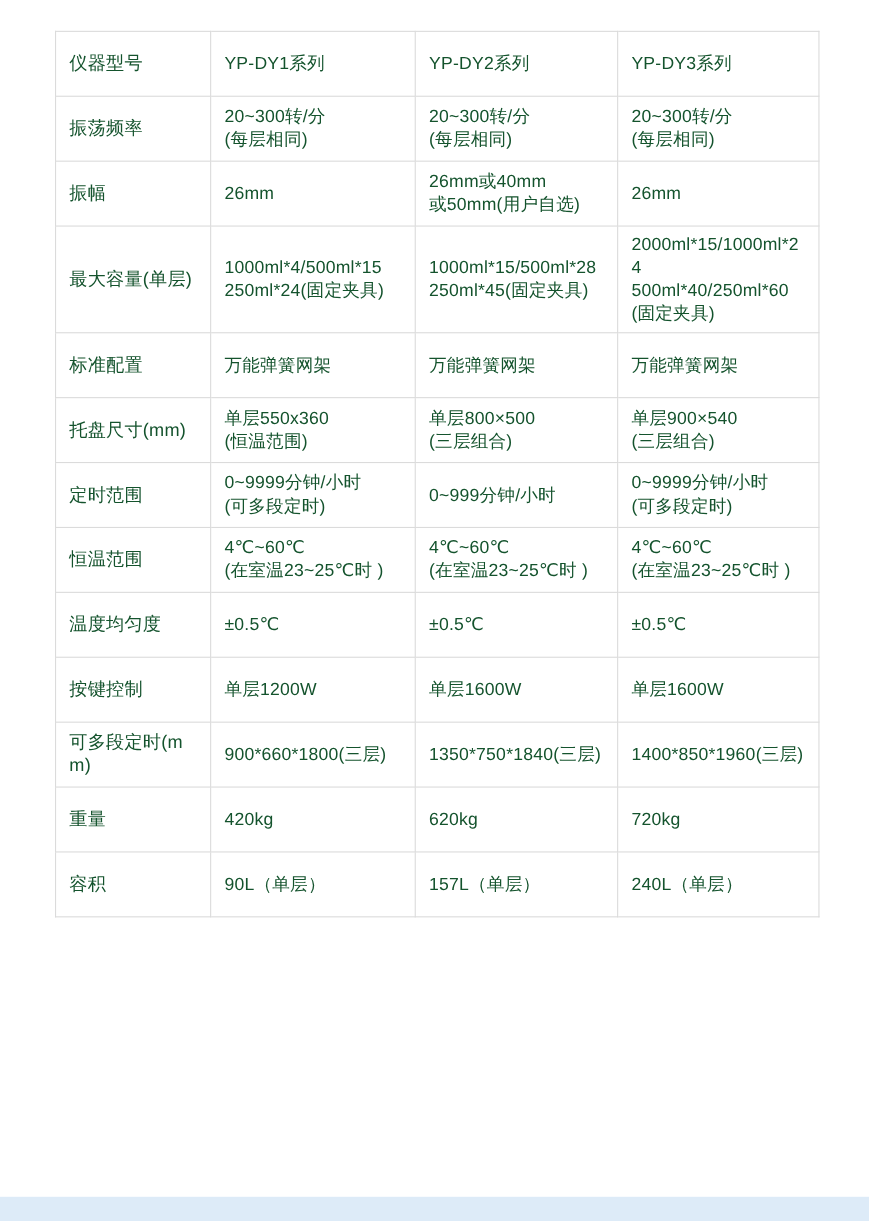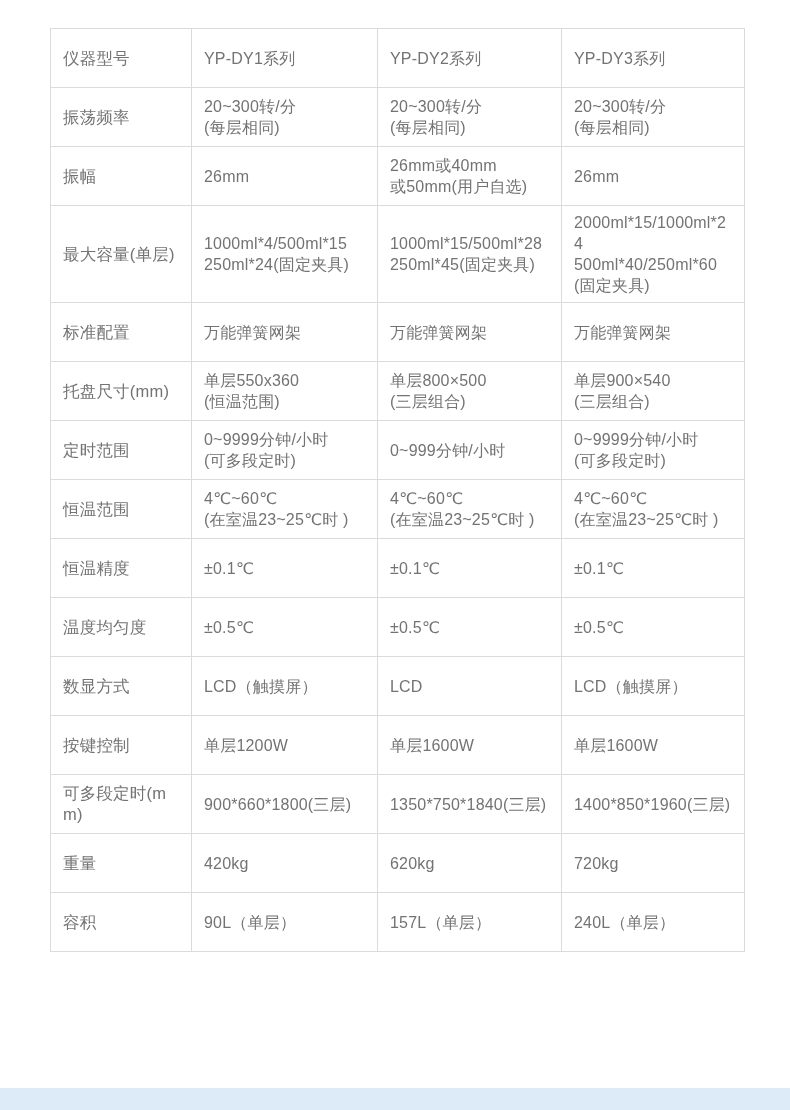--- a/index.html
+++ b/index.html
@@ -14,21 +14,21 @@
     font-family: "Liberation Sans", "DejaVu Sans", sans-serif;
     overflow: hidden;
   }
   .spec-table {
     position: absolute;
     left: 50px;
     top: 28px;
     width: 694px;
     border-collapse: collapse;
     table-layout: fixed;
-    color: #737373;
+    color: #14532d;
   }
   .spec-table td {
     border: 1px solid #dbdbdb;
     font-size: 16px;
     line-height: 21px;
     padding: 6px 10px 6px 12px;
     height: 46px;
     vertical-align: middle;
     white-space: pre-line;
     word-break: break-all;
@@ -115,36 +115,24 @@
     <tr>
       <td class="label">恒温范围</td>
       <td>4℃~60℃
 (在室温23~25℃时 )</td>
       <td>4℃~60℃
 (在室温23~25℃时 )</td>
       <td>4℃~60℃
 (在室温23~25℃时 )</td>
     </tr>
     <tr>
-      <td class="label">恒温精度</td>
-      <td>±0.1℃</td>
-      <td>±0.1℃</td>
-      <td>±0.1℃</td>
-    </tr>
-    <tr>
       <td class="label">温度均匀度</td>
       <td>±0.5℃</td>
       <td>±0.5℃</td>
       <td>±0.5℃</td>
-    </tr>
-    <tr>
-      <td class="label">数显方式</td>
-      <td>LCD（触摸屏）</td>
-      <td>LCD</td>
-      <td>LCD（触摸屏）</td>
     </tr>
     <tr>
       <td class="label">按键控制</td>
       <td>单层1200W</td>
       <td>单层1600W</td>
       <td>单层1600W</td>
     </tr>
     <tr>
       <td class="label">可多段定时(mm)</td>
       <td>900*660*1800(三层)</td>

